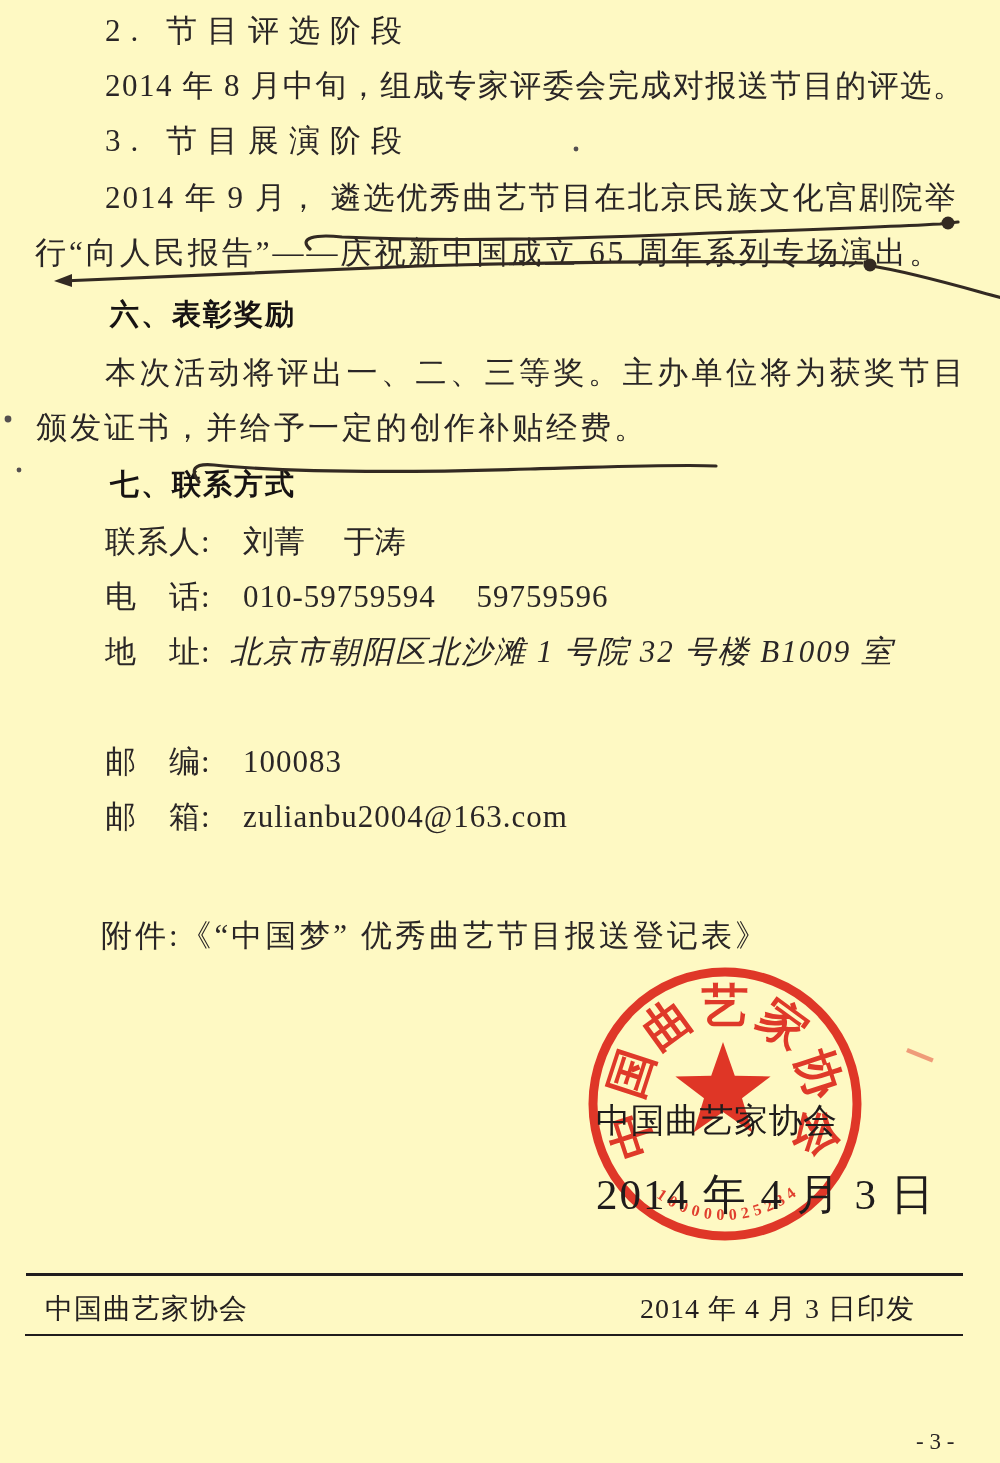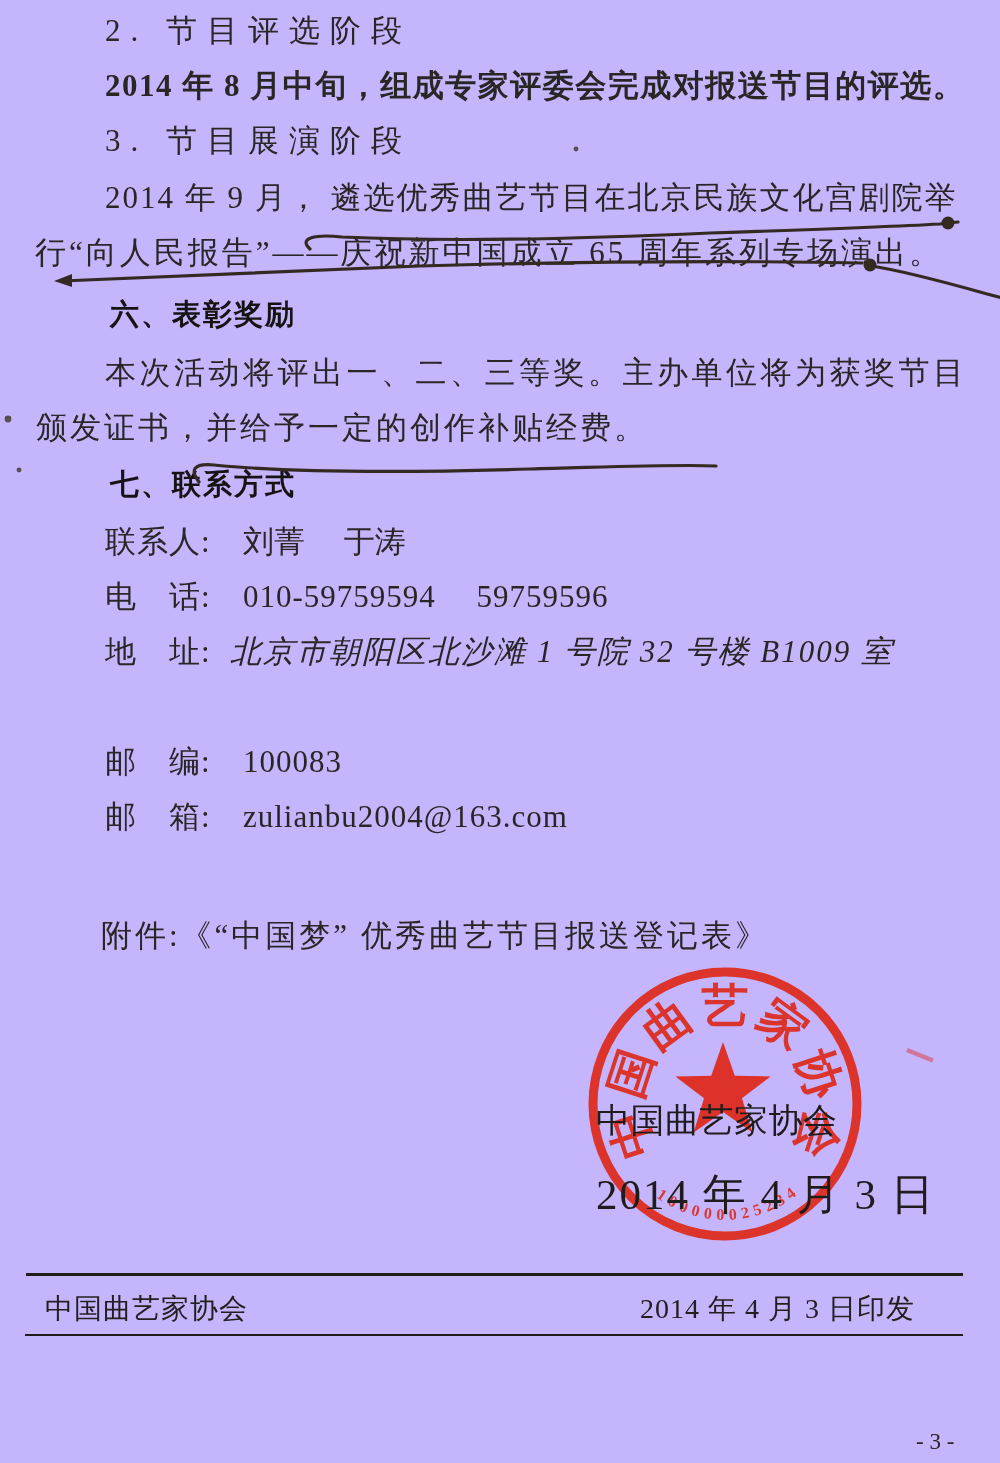--- a/index.html
+++ b/index.html
@@ -1,20 +1,20 @@
 <!DOCTYPE html>
 <html><head>
 <meta charset="utf-8">
 <style>
   html,body { margin:0; padding:0; background:#e8e8e8; }
   .page {
     position:relative;
     width:1000px; height:1463px;
     margin:0 auto;
-    background:#c4b5fd;
+    background:#fef9c3;
     overflow:hidden;
     font-family:"Liberation Serif","DejaVu Serif",serif;
   }
   .line {
     position:absolute;
     white-space:pre;
     color:#2a2626;
     font-size:31px;
     line-height:1.15;
   }
@@ -48,21 +48,21 @@
     font-size:23px;
     white-space:pre;
   }
 </style>
 </head>
 <body>
 
 <div class="page">
 
   <div class="line" style="top:13px;  left:105px; letter-spacing:10px;">2. 节目评选阶段</div>
-  <div class="line" style="top:68px;  left:105px; letter-spacing:1.5px;font-weight:bold;">2014 年 8 月中旬，组成专家评委会完成对报送节目的评选。</div>
+  <div class="line" style="top:68px;  left:105px; letter-spacing:1.5px;">2014 年 8 月中旬，组成专家评委会完成对报送节目的评选。</div>
   <div class="line" style="top:123px; left:105px; letter-spacing:10px;">3. 节目展演阶段</div>
   <div class="line" style="top:180px; left:105px; letter-spacing:2px;">2014 年 9 月， 遴选优秀曲艺节目在北京民族文化宫剧院举</div>
   <div class="line" style="top:235px; left:35px;  letter-spacing:3px;">行“向人民报告”——庆祝新中国成立 65 周年系列专场演出。</div>
 
   <div class="line heading" style="top:298px; left:110px; letter-spacing:2px;">六、表彰奖励</div>
   <div class="line" style="top:355px; left:105px; letter-spacing:3.5px;">本次活动将评出一、二、三等奖。主办单位将为获奖节目</div>
   <div class="line" style="top:410px; left:36px;  letter-spacing:3px;">颁发证书，并给予一定的创作补贴经费。</div>
 
   <div class="line heading" style="top:468px; left:110px; letter-spacing:2px;">七、联系方式</div>
 

